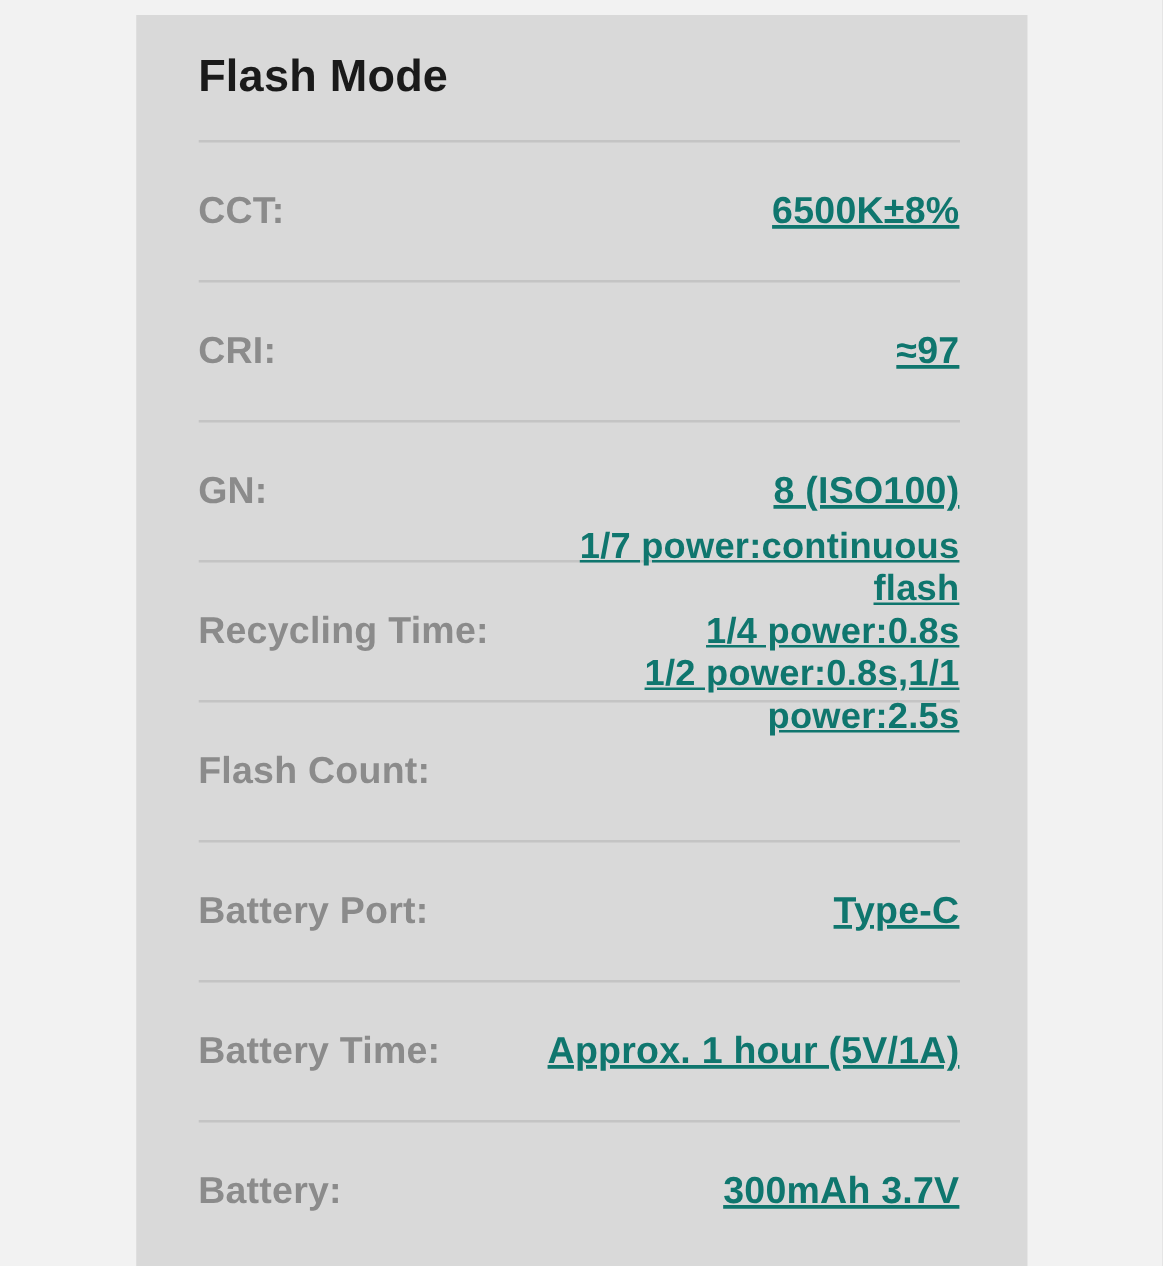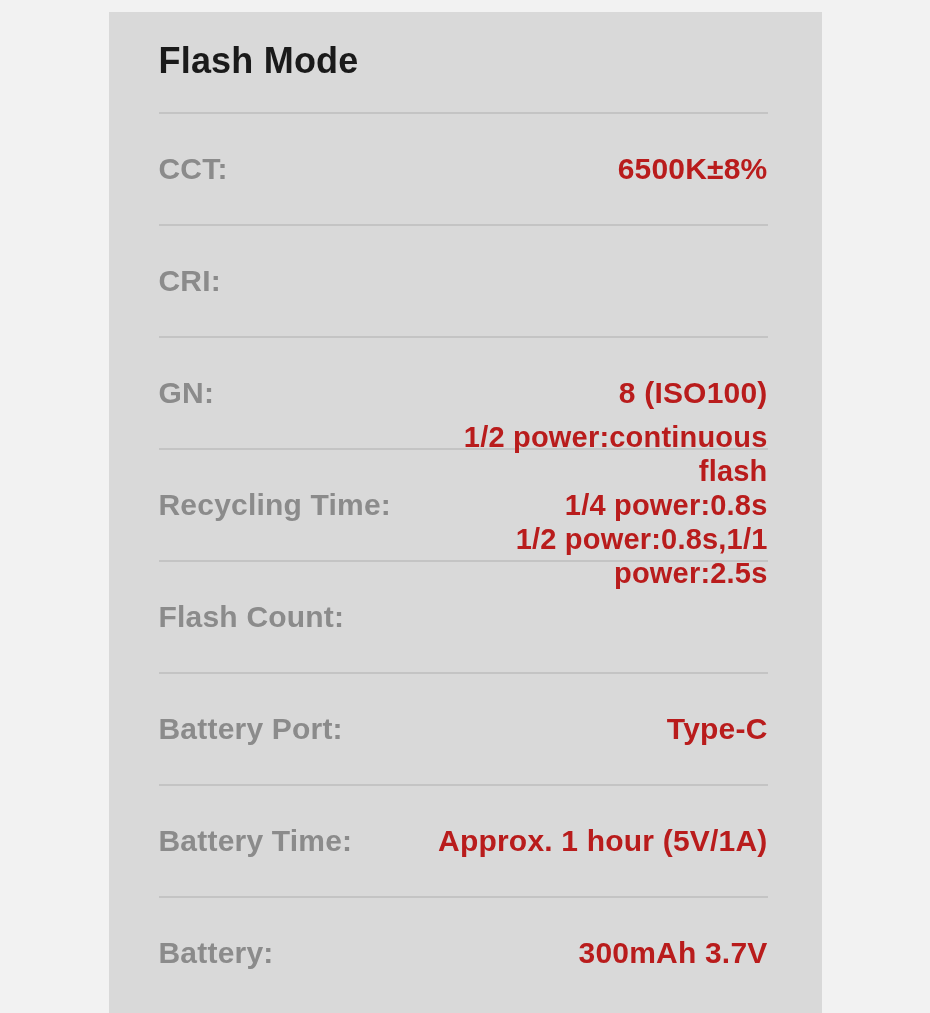--- a/index.html
+++ b/index.html
@@ -50,23 +50,24 @@
     padding-top: 0;
   }
   .spec-label {
     flex: 0 0 auto;
     color: #8b8b8b;
     white-space: nowrap;
     letter-spacing: 0.2px;
   }
   .spec-value {
     flex: 1 1 auto;
-    color: #b91c1c;
+    color: #0f766e;
     text-align: right;
     letter-spacing: 0.2px;
+    text-decoration: underline;
   }
   .row-multi .spec-value {
     font-size: 29px;
     line-height: 34px;
   }
 </style>
 </head>
 <body>
 
 <div class="panel">
@@ -74,31 +75,32 @@
 
     <div class="title">Flash Mode</div>
 
     <div class="row">
       <div class="spec-label">CCT:</div>
       <div class="spec-value">6500K±8%</div>
     </div>
 
     <div class="row">
       <div class="spec-label">CRI:</div>
+      <div class="spec-value">≈97</div>
     </div>
 
     <div class="row">
       <div class="spec-label">GN:</div>
       <div class="spec-value">8 (ISO100)</div>
     </div>
 
     <div class="row row-multi">
       <div class="spec-label">Recycling Time:</div>
       <div class="spec-value">
-        <div>1/2 power:continuous flash</div>
+        <div>1/7 power:continuous flash</div>
         <div>1/4 power:0.8s</div>
         <div>1/2 power:0.8s,1/1 power:2.5s</div>
       </div>
     </div>
 
     <div class="row">
       <div class="spec-label">Flash Count:</div>
     </div>
 
     <div class="row">

